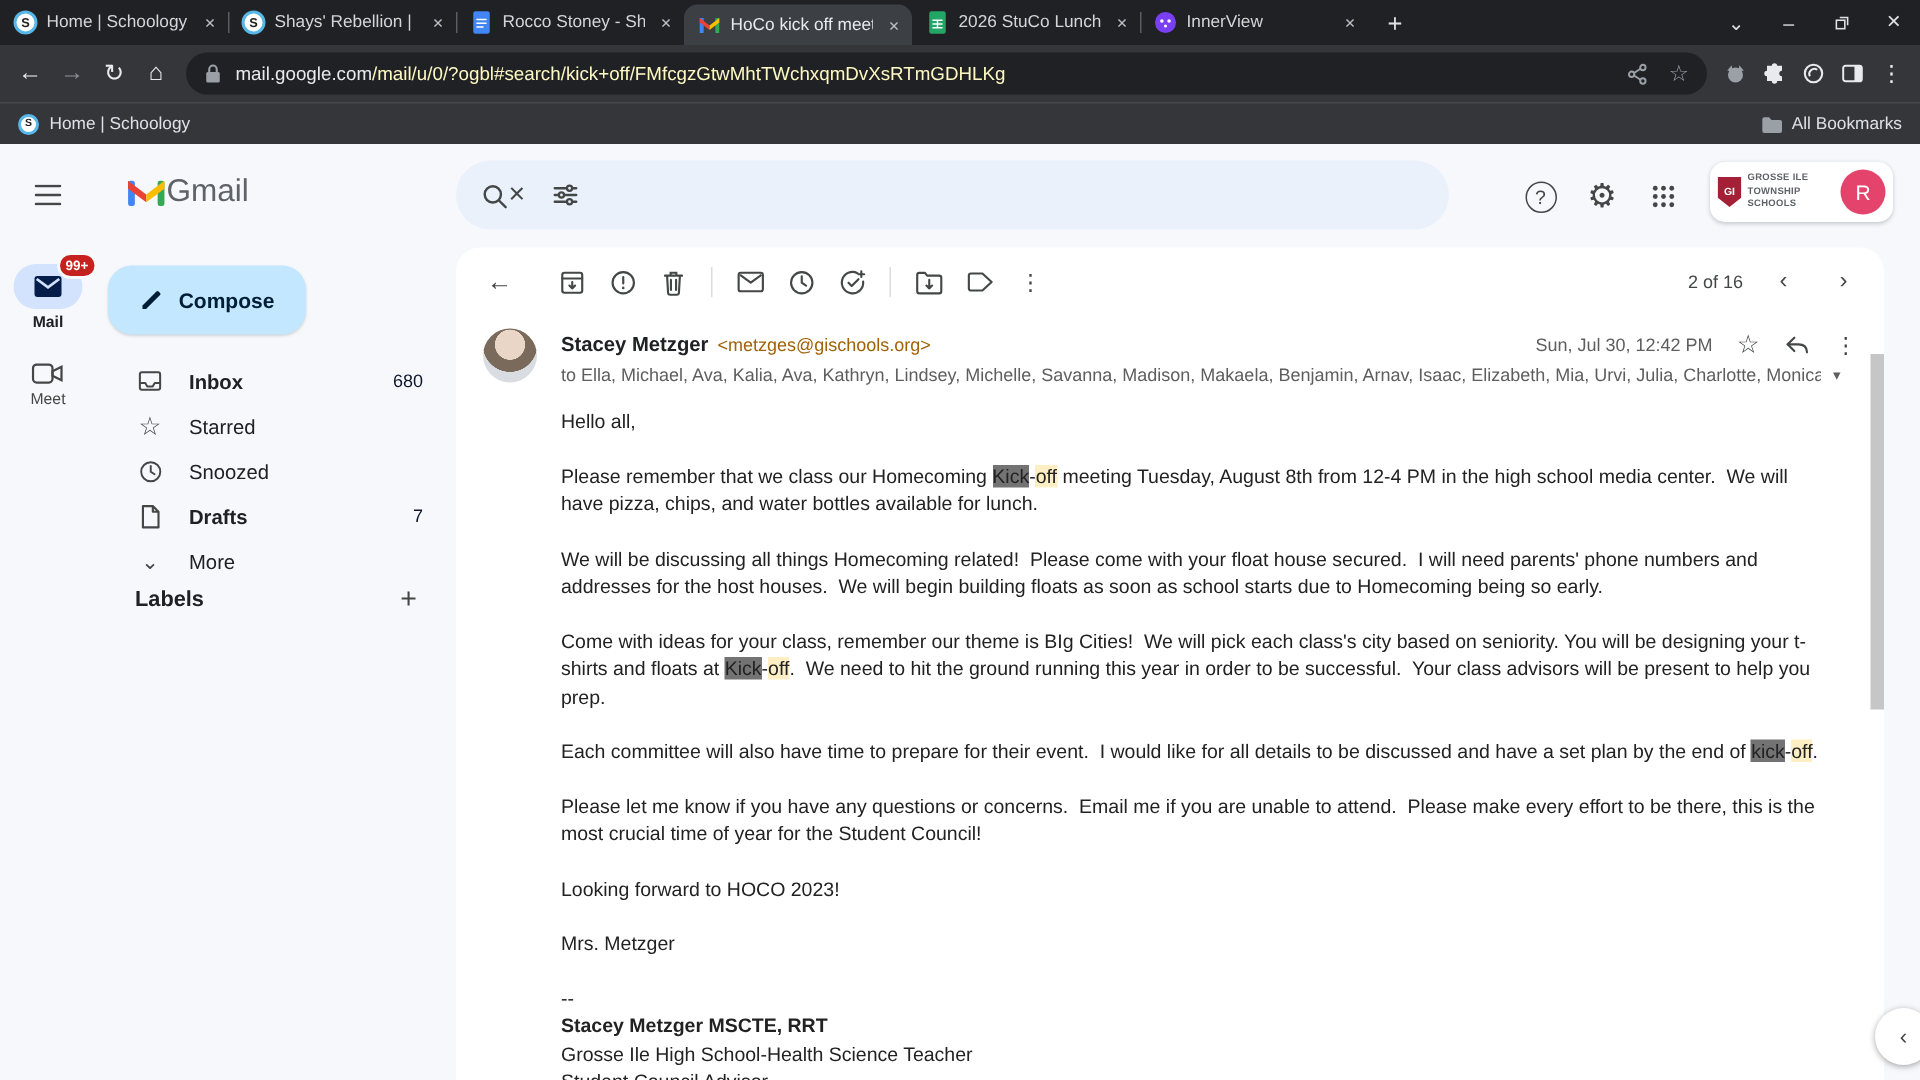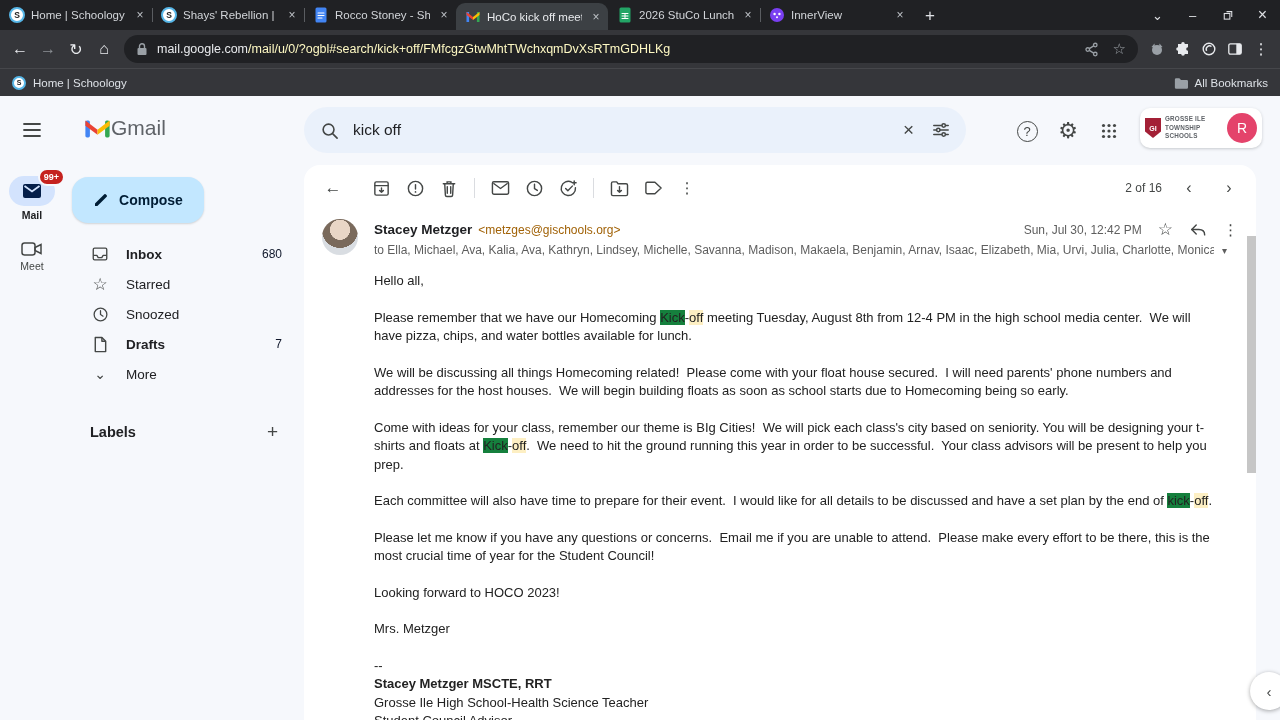--- a/index.html
+++ b/index.html
@@ -69,21 +69,21 @@
   .rail-meet .rail-label{font-weight:400;color:#444746}
 
   .sidebar{position:absolute;left:64px;top:164px;bottom:0;width:240px}
   .compose{margin:13px 0 16px 8px;width:132px;height:46px;border-radius:16px;background:#c2e7ff;
            display:flex;align-items:center;justify-content:center;gap:10px;font-size:14px;font-weight:600;color:#001d35;
            box-shadow:0 1px 2px rgba(60,64,67,.2)}
   .nav-item{display:flex;align-items:center;height:30px;padding-left:26px;font-size:13.5px;color:#202124;border-radius:0 15px 15px 0}
   .nav-item .nicon{width:20px;height:20px;margin-right:16px;display:flex;align-items:center;justify-content:center;color:#444746;font-size:15px}
   .nav-item.bold{font-weight:700}
   .nav-count{margin-left:auto;margin-right:22px;font-size:12px;color:#0f172a;font-weight:400}
-  .labels-row{margin-top:32px;display:flex;align-items:center;padding:0 26px;font-size:14.5px;font-weight:600;color:#202124}
+  .labels-row{display:flex;align-items:center;padding:0 26px;font-size:14.5px;font-weight:600;color:#202124}
   .labels-plus{margin-left:auto;font-size:19px;font-weight:400;color:#444746}
 
   
   .card{position:absolute;left:304px;top:165px;width:952px;height:555px;background:#fff;border-radius:16px 16px 0 0;overflow:hidden}
   .ctoolbar{height:38px;display:flex;align-items:center;padding:4px 14px 0 12px}
   .tbtn{width:34px;height:34px;display:flex;align-items:center;justify-content:center;flex:none;border-radius:50%;color:#444746}
   .tsep{width:1px;height:20px;background:#dadce0;margin:0 8px;flex:none}
   .pagin{margin-left:auto;font-size:12px;color:#444746}
   .pgbtn{width:26px;height:26px;display:flex;align-items:center;justify-content:center;font-size:16px;color:#444746;margin-left:14px}
 
@@ -96,21 +96,21 @@
   .eaddr{font-size:12px;color:#a16207;margin-left:6px}
   .edate{margin-left:auto;font-size:12px;color:#5e5e5e;white-space:nowrap}
   .ehicon{margin-left:16px;color:#444746;font-size:16px;display:flex;align-items:center}
   .erow2{display:flex;align-items:center;margin-top:3px}
   .erecips{font-size:12px;color:#5e5e5e;white-space:nowrap;overflow:hidden;max-width:840px}
   .earrow{font-size:10px;color:#5e5e5e;margin-left:8px}
 
   .ebody{padding:15px 34px 0 70px;font-size:13px;line-height:18.5px;color:#222}
   .ebody p{margin:0 0 18px;white-space:pre-wrap}
   .ebody p.tight{margin:0}
-  .hl1{background:#15803d}
+  .hl1{background:#737373}
   .hl2{background:#fdefc3}
 
   .scrollthumb{position:absolute;left:1247px;top:236px;width:9px;height:237px;background:#c6c6c6}
   .panel-toggle{position:absolute;left:1250px;top:672px;width:38px;height:38px;border-radius:50%;background:#fff;
                 box-shadow:0 1px 4px rgba(0,0,0,.35);display:flex;align-items:center;justify-content:center;
                 font-size:15px;color:#444746}
   svg{display:block}
 </style>
 </head>
 <body>
@@ -265,21 +265,20 @@
           <polygon points="0.5,1.5 8,7.2 8,10.4 0.5,4.8" fill="#ea4335"></polygon>
           <polygon points="15.5,1.5 8,7.2 8,10.4 15.5,4.8" fill="#fbbc04"></polygon>
         </svg>
       <span class="glogo-text">Gmail</span>
     </div>
     <div class="gsearch">
       <svg width="19" height="19" viewBox="0 0 20 20" fill="none" stroke="#444746" stroke-width="1.7" stroke-linecap="round">
           <circle cx="9" cy="9" r="5.7"></circle>
           <path d="M13.5 13.5L18 18"></path>
         </svg>
-      <span class="gsearch-text">kick off</span>
       <span class="gsearch-x">×</span>
       <svg width="18" height="18" viewBox="0 0 20 20" fill="none" stroke="#444746" stroke-width="1.7" stroke-linecap="round">
           <path d="M2 5h9M15 5h3M2 10h3M9 10h9M2 15h9M15 15h3"></path>
           <circle cx="13" cy="5" r="1.9" fill="#eaf1fb"></circle>
           <circle cx="7" cy="10" r="1.9" fill="#eaf1fb"></circle>
           <circle cx="13" cy="15" r="1.9" fill="#eaf1fb"></circle>
         </svg>
     </div>
     <div class="hicon" style="left:1014px">
       <span style="width:21px;height:21px;border:1.7px solid #444746;border-radius:50%;display:flex;align-items:center;justify-content:center;font-size:13px;box-sizing:border-box">?</span>
@@ -458,21 +457,21 @@
         </div>
         <div class="erow2">
           <span class="erecips">to Ella, Michael, Ava, Kalia, Ava, Kathryn, Lindsey, Michelle, Savanna, Madison, Makaela, Benjamin, Arnav, Isaac, Elizabeth, Mia, Urvi, Julia, Charlotte, Monica,</span>
           <span class="earrow">▾</span>
         </div>
       </div>
     </div>
 
     <div class="ebody">
         <p><span>Hello all,</span></p>
-        <p><span>Please remember that we have our Homecoming </span><span class="hl1">Kick</span><span>-</span><span class="hl2">off</span><span> meeting Tuesday, August 8th from 12-4 PM in the high school media center.  We will have pizza, chips, and water bottles available for lunch.</span></p>
+        <p><span>Please remember that we class our Homecoming </span><span class="hl1">Kick</span><span>-</span><span class="hl2">off</span><span> meeting Tuesday, August 8th from 12-4 PM in the high school media center.  We will have pizza, chips, and water bottles available for lunch.</span></p>
         <p><span>We will be discussing all things Homecoming related!  Please come with your float house secured.  I will need parents' phone numbers and addresses for the host houses.  We will begin building floats as soon as school starts due to Homecoming being so early.</span></p>
         <p><span>Come with ideas for your class, remember our theme is BIg Cities!  We will pick each class's city based on seniority. You will be designing your t-shirts and floats at </span><span class="hl1">Kick</span><span>-</span><span class="hl2">off</span><span>.  We need to hit the ground running this year in order to be successful.  Your class advisors will be present to help you prep.</span></p>
         <p><span>Each committee will also have time to prepare for their event.  I would like for all details to be discussed and have a set plan by the end of </span><span class="hl1">kick</span><span>-</span><span class="hl2">off</span><span>.</span></p>
         <p><span>Please let me know if you have any questions or concerns.  Email me if you are unable to attend.  Please make every effort to be there, this is the most crucial time of year for the Student Council!</span></p>
         <p><span>Looking forward to HOCO 2023!</span></p>
         <p><span>Mrs. Metzger</span></p>
         <p class="tight"><span>--</span></p>
         <p class="tight"><span style="font-weight: 700;">Stacey Metzger MSCTE, RRT</span></p>
         <p class="tight"><span>Grosse Ile High School-Health Science Teacher</span></p>
         <p class="tight"><span>Student Council Advisor</span></p>

